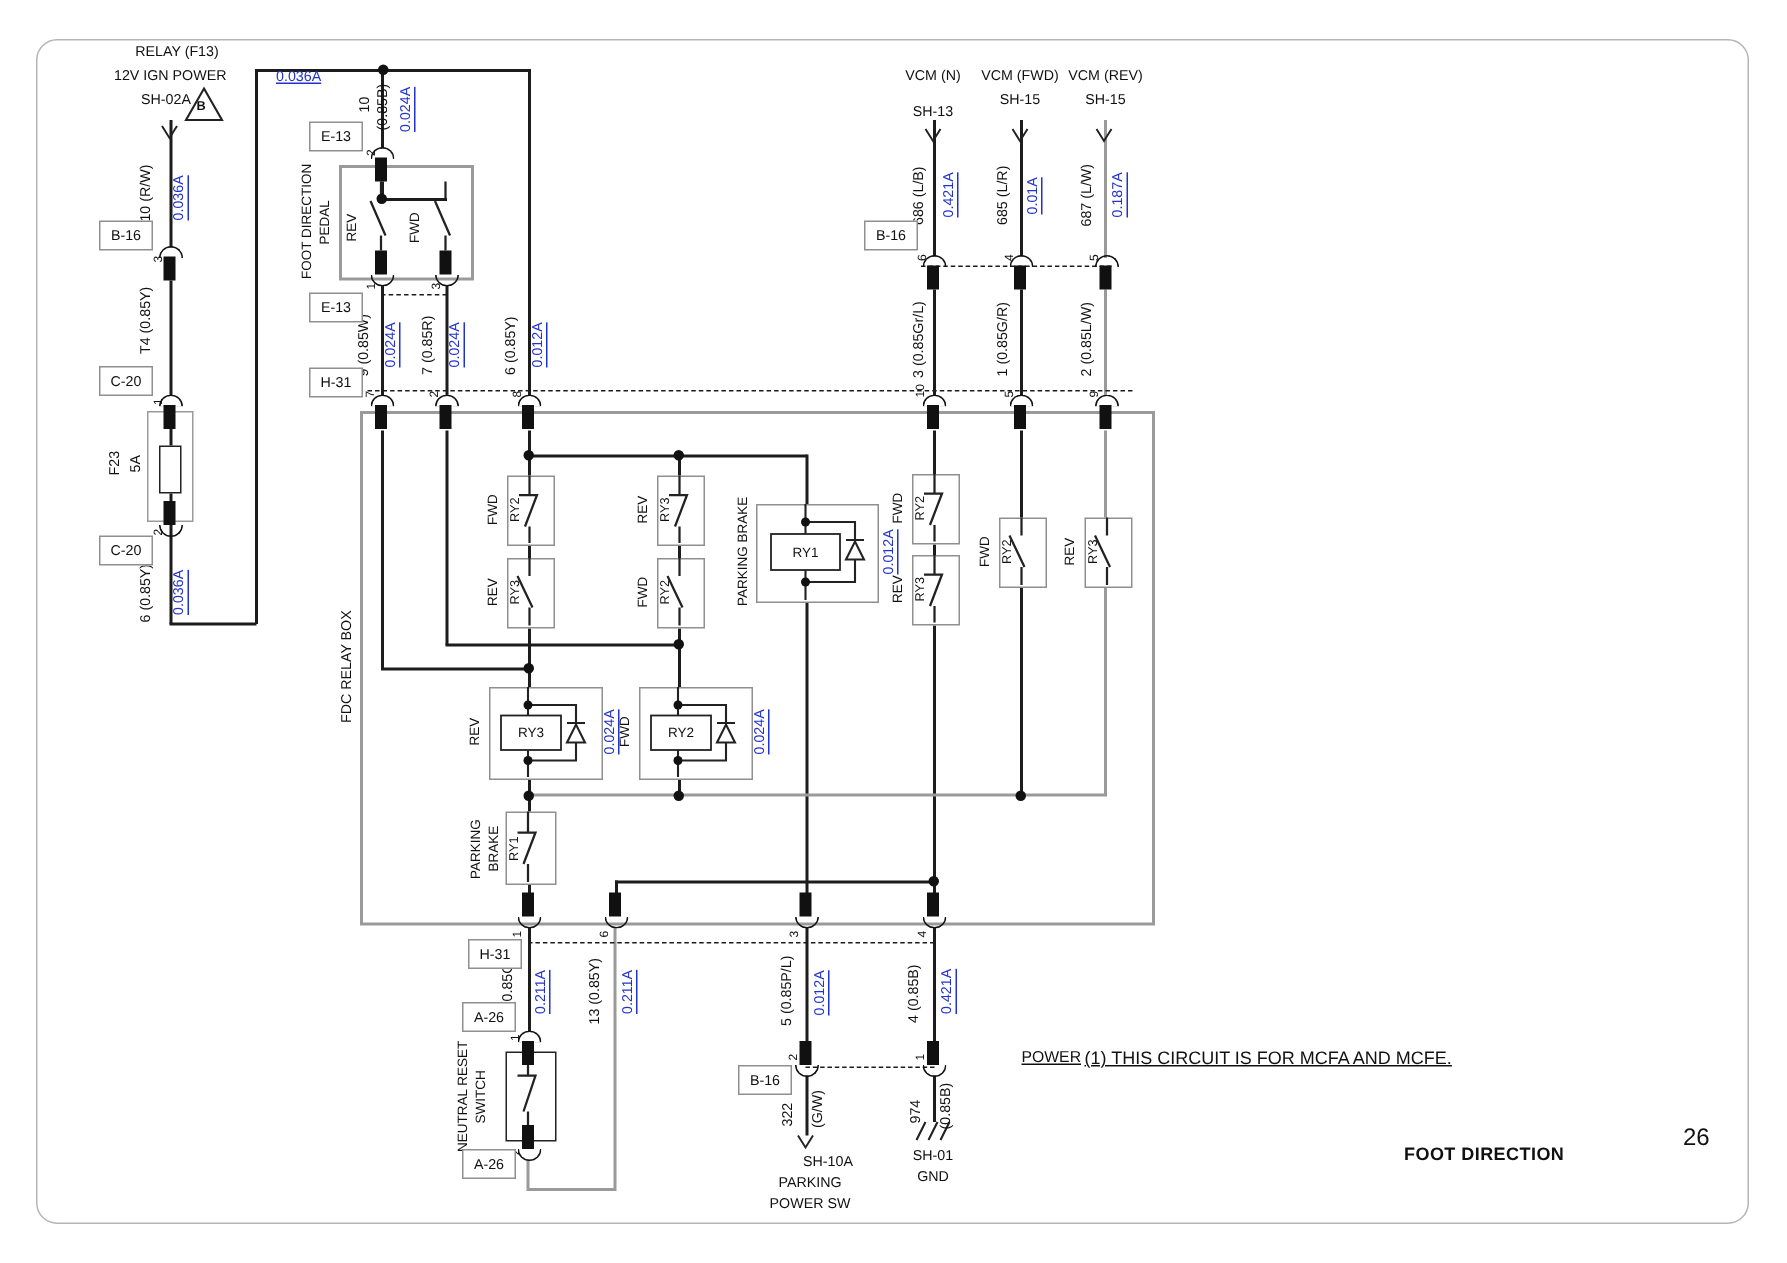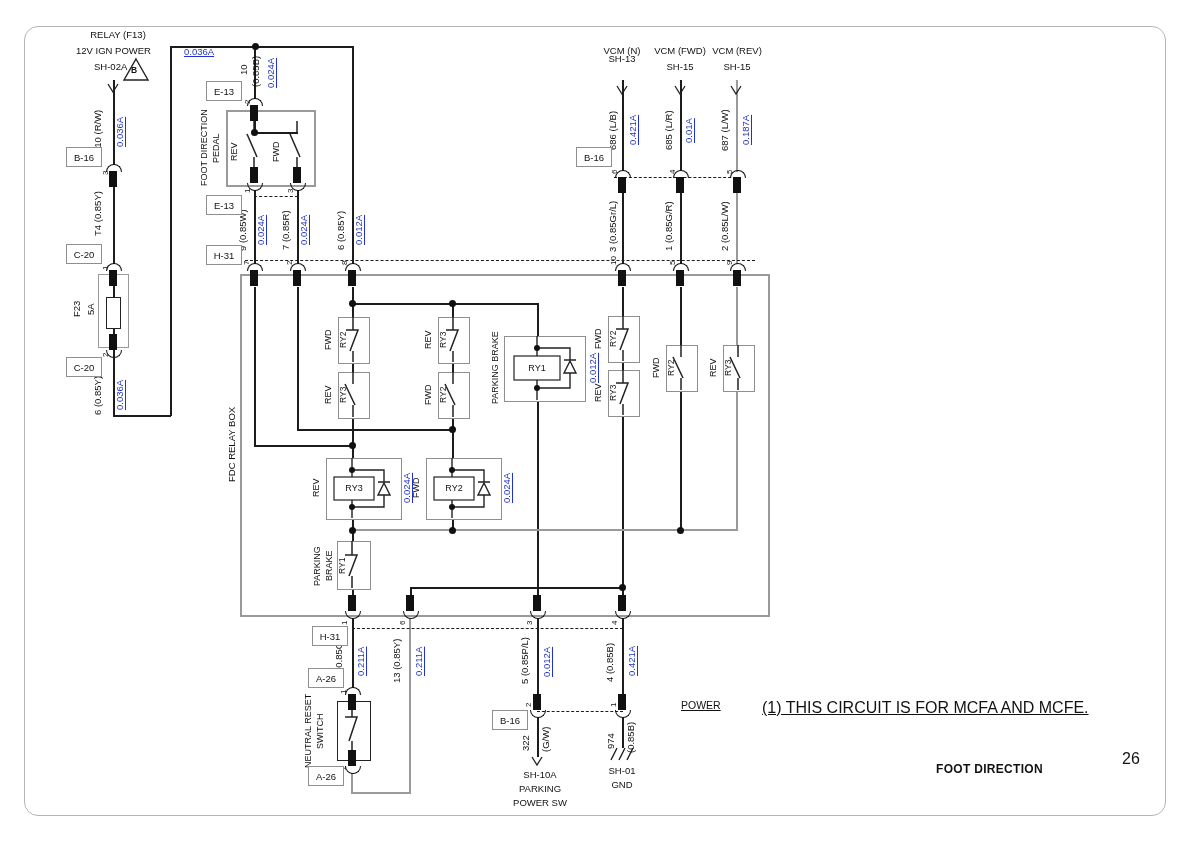--- a/index.html
+++ b/index.html
@@ -339,21 +339,21 @@
   <div class="lab v" style="left:251px;top:52px;height:38px">(0.85B)</div>
   <div class="lab v blue" style="left:266px;top:54px;height:38px">0.024A</div>
   <div class="lab v" style="left:238px;top:202px;height:56px">9 (0.85W)</div>
   <div class="lab v blue" style="left:256px;top:205px;height:50px">0.024A</div>
   <div class="lab v" style="left:281px;top:202px;height:56px">7 (0.85R)</div>
   <div class="lab v blue" style="left:299px;top:205px;height:50px">0.024A</div>
   <div class="lab v" style="left:336px;top:202px;height:56px">6 (0.85Y)</div>
   <div class="lab v blue" style="left:354px;top:205px;height:50px">0.012A</div>
 
   <div class="lab ctr" style="left:592px;top:46px;width:60px">VCM (N)</div>
-  <div class="lab ctr" style="left:592px;top:54px;width:60px">SH-13</div>
+  <div class="lab ctr" style="left:592px;top:70px;width:60px">SH-13</div>
   <div class="lab ctr" style="left:646px;top:46px;width:68px">VCM (FWD)</div>
   <div class="lab ctr" style="left:646px;top:62px;width:68px">SH-15</div>
   <div class="lab ctr" style="left:703px;top:46px;width:68px">VCM (REV)</div>
   <div class="lab ctr" style="left:703px;top:62px;width:68px">SH-15</div>
   <div class="lab v" style="left:608px;top:102px;height:56px">686 (L/B)</div>
   <div class="lab v blue" style="left:628px;top:105px;height:50px">0.421A</div>
   <div class="lab v" style="left:664px;top:102px;height:56px">685 (L/R)</div>
   <div class="lab v blue" style="left:684px;top:110px;height:42px">0.01A</div>
   <div class="lab v" style="left:720px;top:102px;height:56px">687 (L/W)</div>
   <div class="lab v blue" style="left:741px;top:105px;height:50px">0.187A</div>
@@ -368,23 +368,23 @@
   <div class="lab v" style="left:392px;top:632px;height:58px">13 (0.85Y)</div>
   <div class="lab v blue" style="left:414px;top:634px;height:54px">0.211A</div>
   <div class="lab v" style="left:520px;top:629px;height:64px">5 (0.85P/L)</div>
   <div class="lab v blue" style="left:542px;top:634px;height:56px">0.012A</div>
   <div class="lab v" style="left:605px;top:633px;height:58px">4 (0.85B)</div>
   <div class="lab v blue" style="left:627px;top:634px;height:54px">0.421A</div>
   <div class="lab v" style="left:521px;top:730px;height:26px">322</div>
   <div class="lab v" style="left:541px;top:720px;height:38px">(G/W)</div>
   <div class="lab v" style="left:606px;top:728px;height:26px">974</div>
   <div class="lab v" style="left:626px;top:718px;height:38px">(0.85B)</div>
-  <div class="lab ctr" style="left:512px;top:770px;width:56px">SH-10A</div>
+  <div class="lab ctr" style="left:524px;top:770px;width:56px">SH-10A</div>
   <div class="lab ctr" style="left:512px;top:784px;width:56px">PARKING</div>
   <div class="lab ctr" style="left:508px;top:798px;width:64px">POWER SW</div>
   <div class="lab ctr" style="left:596px;top:766px;width:52px">SH-01</div>
   <div class="lab ctr" style="left:596px;top:780px;width:52px">GND</div>
 
   <div class="lab ul" style="left:681px;top:699px;font-size:10.5px">POWER</div>
-  <div class="lab ul" style="left:762px;top:699px;font-size:16px">(1) THIS CIRCUIT IS FOR MCFA AND MCFE.</div>
+  <div class="lab ul" style="left:723px;top:699px;font-size:12px">(1) THIS CIRCUIT IS FOR MCFA AND MCFE.</div>
   <div class="lab" style="left:936px;top:763px;font-size:12px;font-weight:bold;letter-spacing:0.3px">FOOT DIRECTION</div>
   <div class="lab" style="left:1122px;top:750px;font-size:16px">26</div>
 </div>
 
 </body></html>

